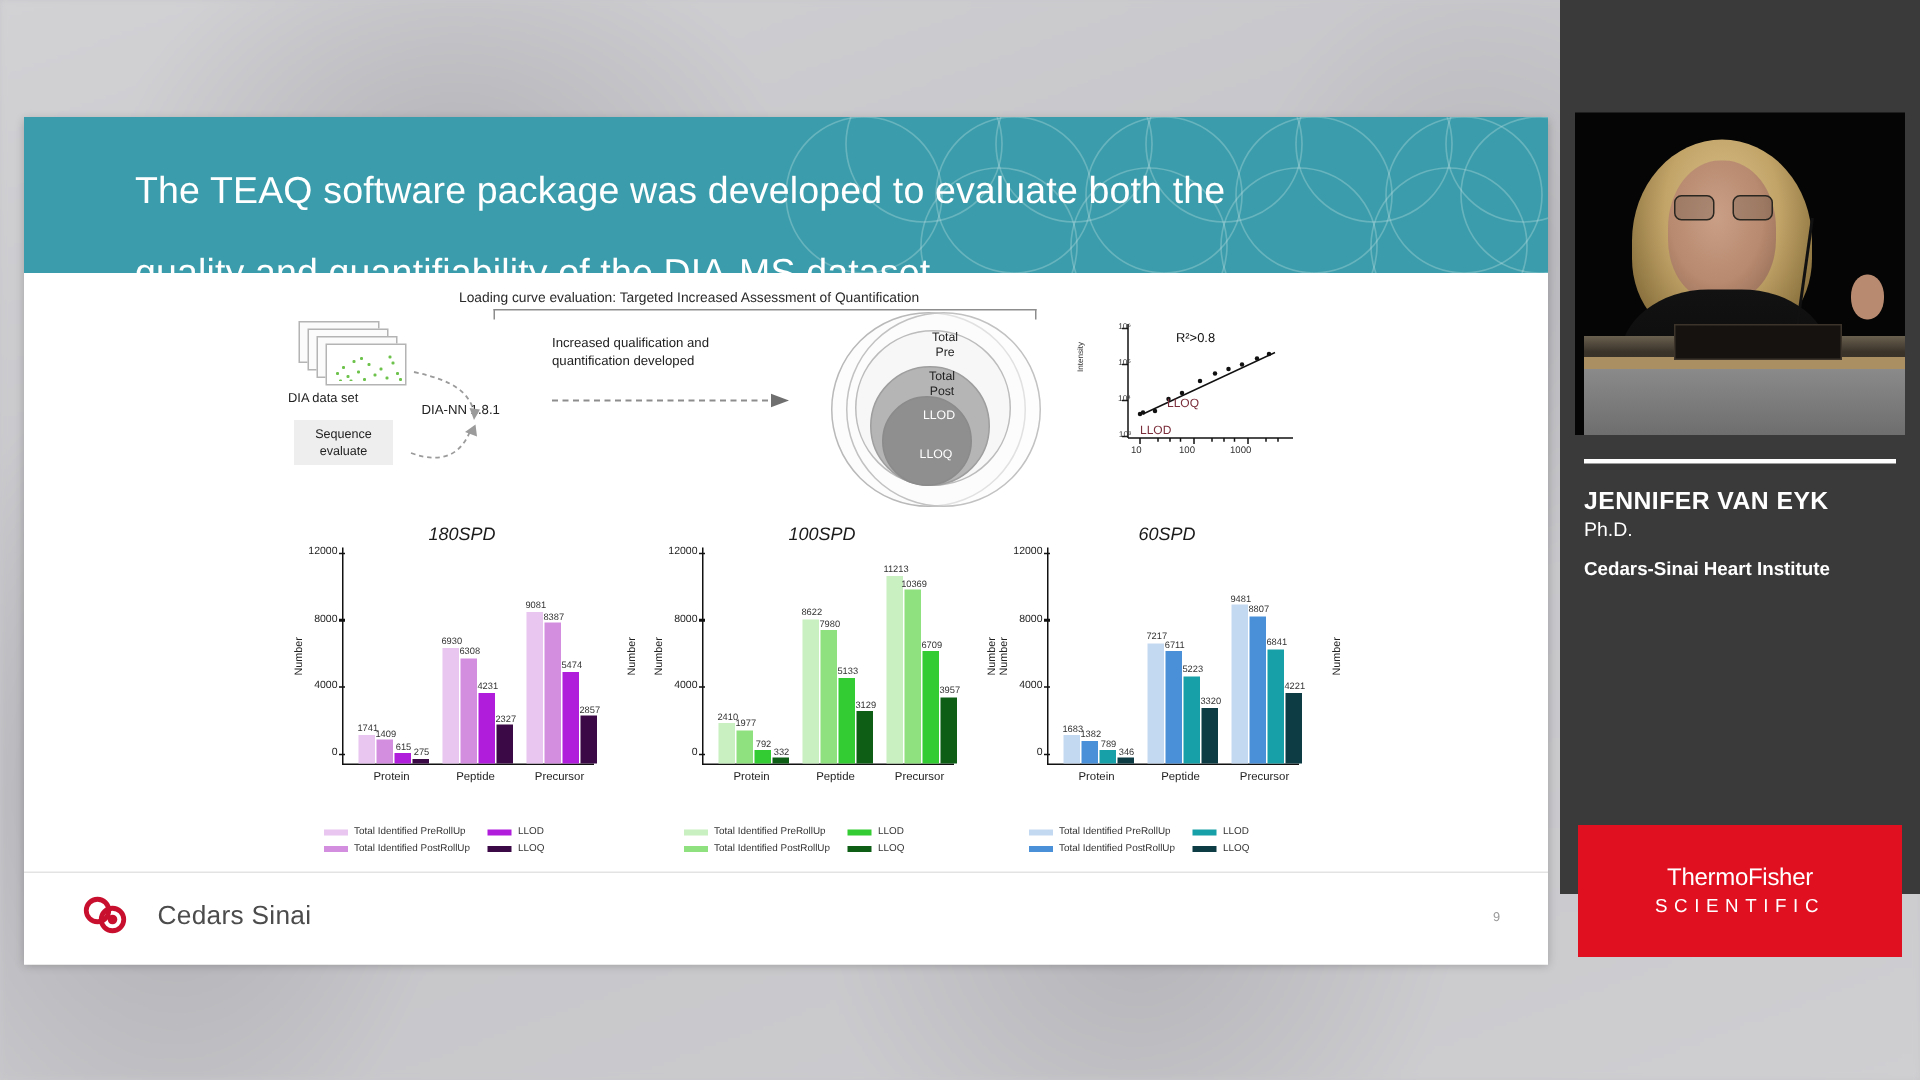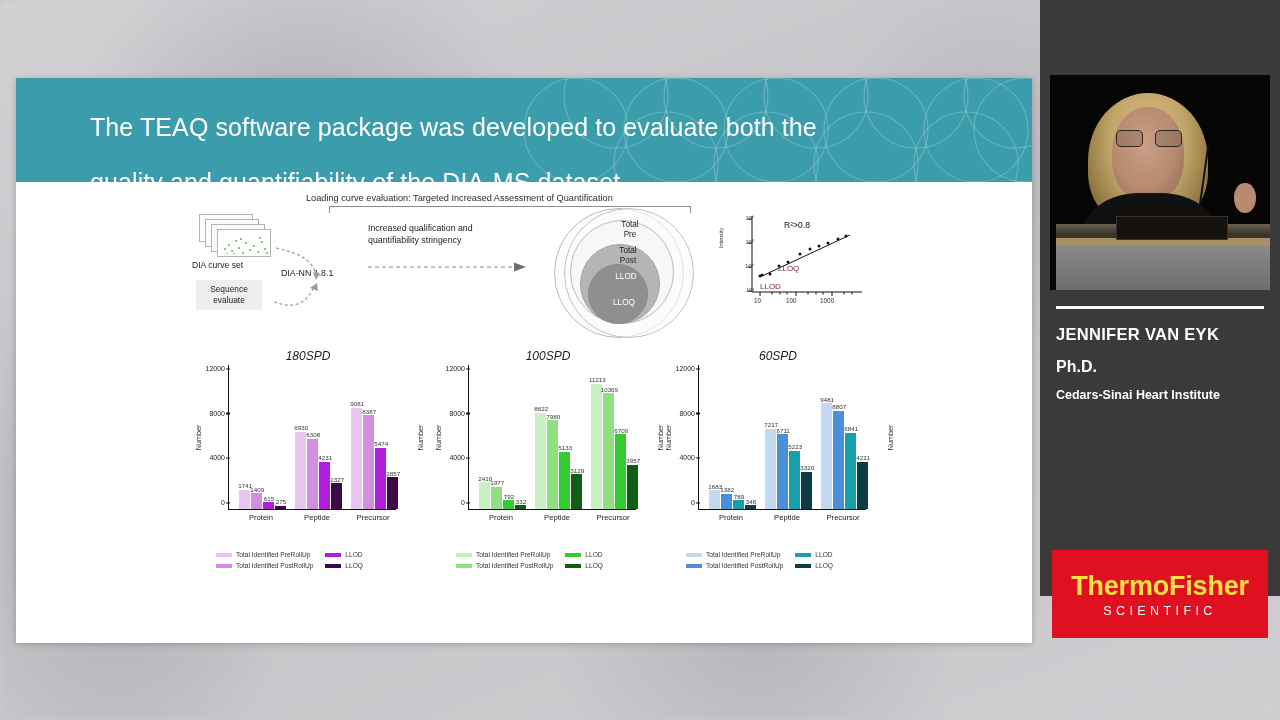--- a/index.html
+++ b/index.html
@@ -219,29 +219,29 @@
   .v-screen{
     position:absolute; left:66px; bottom:50px; width:112px; height:24px;
     background:#15120f; border:1px solid #3c342a;
   }
 
   .rail-divider{
     position:absolute; left:16px; top:306px; width:208px; height:2.5px; background:#ffffff;
   }
   .speaker{ position:absolute; left:16px; top:325px; width:215px; color:#fff; }
   .sp-name{ font-size:16.5px; font-weight:bold; letter-spacing:.3px; }
-  .sp-deg { font-size:16px; font-weight:bold; margin-top:14px; }
+  .sp-deg { font-size:13px; font-weight:normal; margin-top:1px; }
   .sp-aff { font-size:12.5px; font-weight:bold; margin-top:12px; }
 
   .tf-logo{
     position:absolute; left:1052px; top:550px; width:216px; height:88px;
     background:#e01020;
     display:flex; flex-direction:column; align-items:center; justify-content:center;
   }
-  .tf-1{ color:#fde047; font-size:27px; font-weight:bold; letter-spacing:-.2px; }
+  .tf-1{ color:#ffffff; font-size:16px; font-weight:normal; letter-spacing:-.2px; }
   .tf-2{ color:#fff; font-size:12.5px; letter-spacing:4.4px; margin-top:2px; }
 </style>
 </head>
 <body>
 
 <div id="backdrop"></div>
 
 <div id="slide">
 
   <div class="slide-header">
@@ -292,37 +292,37 @@
             <i style="left:41px;top:9px"></i>
             <i style="left:44px;top:16px"></i>
           <i style="left:13px;top:21px"></i>
             <i style="left:20px;top:6px"></i>
           <i style="left:39px;top:5px"></i>
             <i style="left:46px;top:20px"></i>
             <i style="left:6px;top:21px"></i>
         </div>
       </div>
     </div>
-    <div class="lbl-dia">DIA curve set</div>
+    <div class="lbl-dia">DIA data set</div>
 
     <div class="seq-db">
       <span style="white-space:pre-line">Sequence
 evaluate</span>
     </div>
     <div class="lbl-diann">DIA-NN 1.8.1</div>
 
     <svg style="position:absolute;left:240px;top:28px;width:120px;height:110px" viewBox="0 0 120 110">
       <path d="M20 38 C48 44, 56 52, 60 64" fill="none" stroke="#9b9b9b" stroke-width="1.2" stroke-dasharray="3,2.5"></path>
       <polygon points="57,62 64,63 60,70" fill="#9b9b9b"></polygon>
       <path d="M18 92 C40 100, 52 92, 58 76" fill="none" stroke="#9b9b9b" stroke-width="1.2" stroke-dasharray="3,2.5"></path>
       <polygon points="54,78 61,73 62,81" fill="#9b9b9b"></polygon>
     </svg>
 
     <div class="stringency" style="white-space:pre-line">Increased qualification and
-quantifiability stringency</div>
+quantification developed</div>
 
     <svg style="position:absolute;left:352px;top:79px;width:160px;height:12px" viewBox="0 0 160 12">
       <line x1="0" y1="6" x2="146" y2="6" stroke="#8d8d8d" stroke-width="1.2" stroke-dasharray="4,3"></line>
       <polygon points="146,1.5 158,6 146,10.5" fill="#6f6f6f"></polygon>
     </svg>
 
     <div class="nest">
       <div class="c c1"></div>
         <div class="c c2"></div>
         <div class="c c3"></div>
@@ -601,20 +601,33 @@
             <span>LLOD</span>
           </div>
           <div class="item">
             <span class="sw" style="background: rgb(13, 60, 68);"></span>
             <span>LLOQ</span>
           </div>
         </div>
       </div>
     </div>
 
+  <div class="slide-footer">
+    <div class="cs-logo">
+      <svg width="40" height="28" viewBox="0 0 40 28">
+        <g fill="none" stroke="#c8102e" stroke-width="3.2">
+          <circle cx="11" cy="11" r="7.5"></circle>
+          <circle cx="21" cy="17" r="7.5"></circle>
+        </g>
+        <circle cx="21" cy="17" r="3.2" fill="#c8102e"></circle>
+      </svg>
+      <span class="cs-name">Cedars Sinai</span>
+    </div>
+    <div class="page-num">9</div>
+  </div>
 </div>
 
 <div id="rail">
   <div class="video">
     <div class="v-hair"></div>
     <div class="v-face"></div>
     <div class="v-glasses"></div>
     <div class="v-body"></div>
     <div class="v-mic"></div>
     <div class="v-hand"></div>

